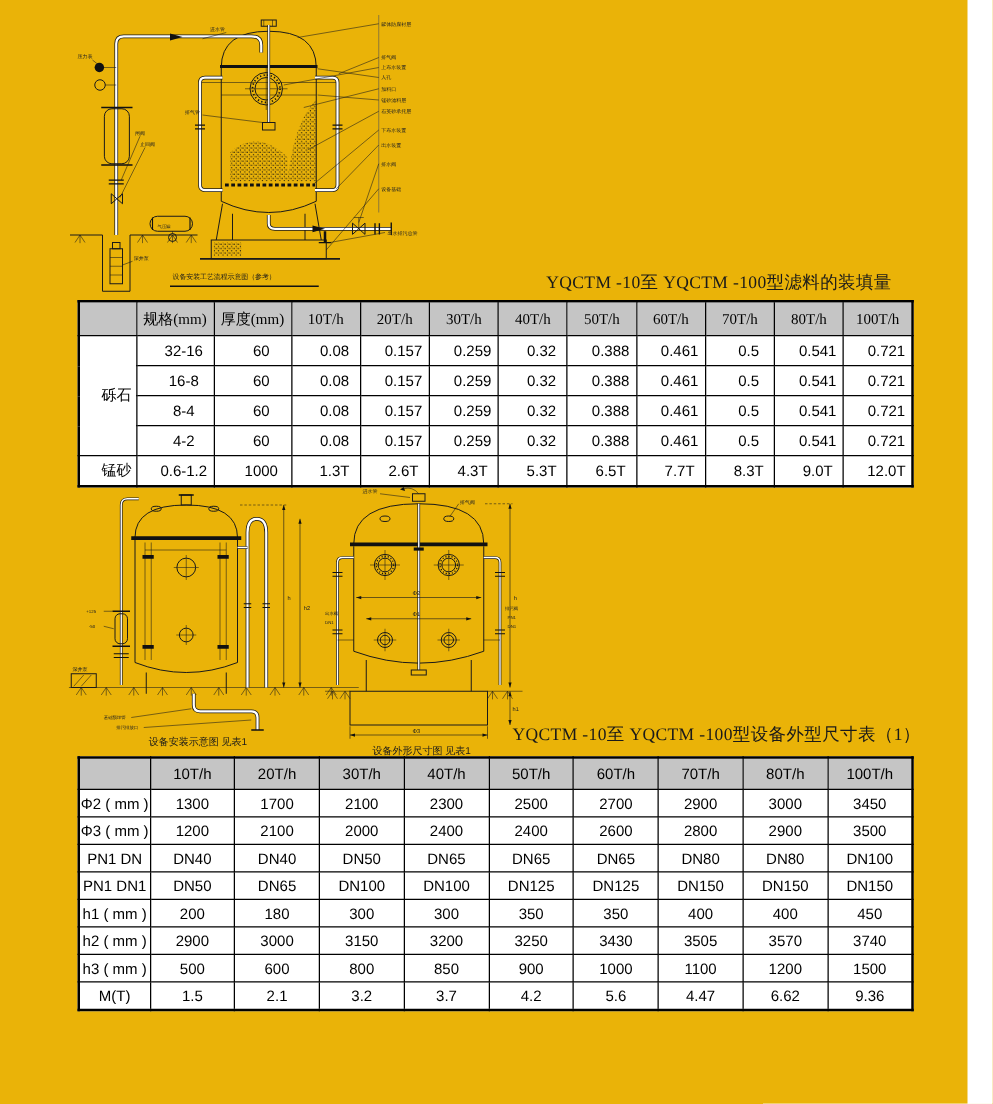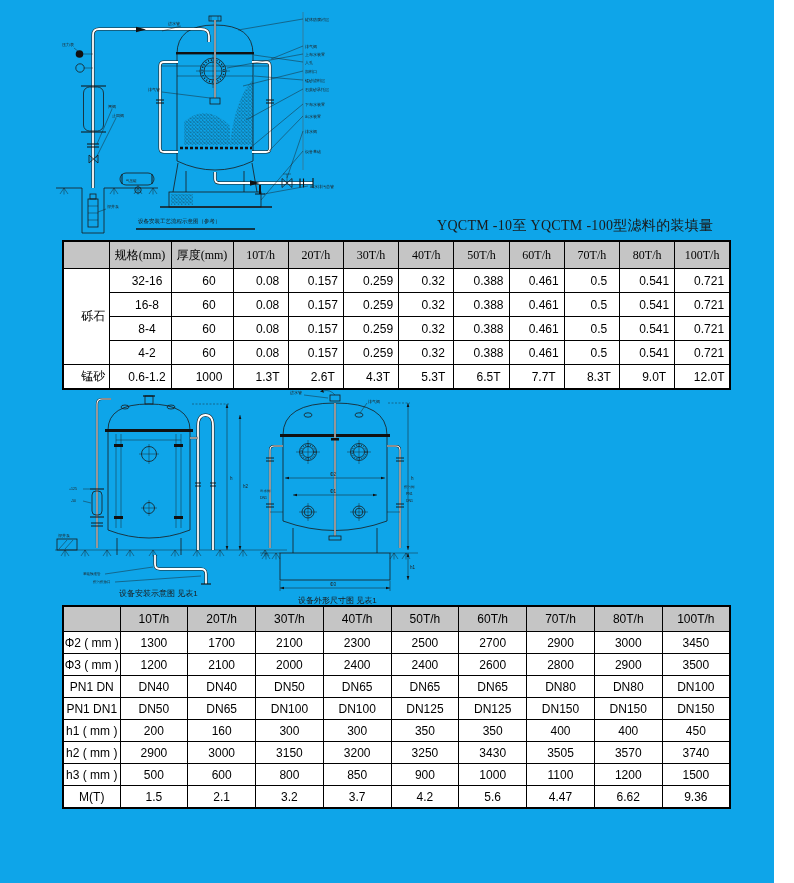--- a/index.html
+++ b/index.html
@@ -1,16 +1,16 @@
 <!DOCTYPE html>
 <html><head>
 <meta charset="utf-8">
 <style>
   html,body{margin:0;padding:0;background:#fff;}
-  .page{position:relative;width:774px;height:883px;background:#0ea5e9;
+  .page{position:relative;width:774px;height:883px;background:#eab308;
         font-family:"Liberation Sans",sans-serif;color:#111;overflow:hidden;}
   .abs{position:absolute;}
   .title{font-family:"Liberation Serif",serif;font-size:14px;color:#1a1a1a;
          white-space:nowrap;letter-spacing:0.3px;}
   
   table.dtable{border-collapse:collapse;table-layout:fixed;width:669px;
                border:2px solid #000;background:#fff;}
   table.dtable th,table.dtable td{border:1px solid #000;font-weight:normal;
                text-align:center;vertical-align:middle;padding:0;
                font-size:12px;color:#000;white-space:nowrap;overflow:hidden;}
@@ -479,20 +479,21 @@
       <path class="dim" d="M20,193 L20,203 M130,193 L130,203"></path>
       <path class="dim" d="M20,200 L130,200"></path>
       <polygon points="24,198.7 20,200 24,201.3" class="solid"></polygon>
       <polygon points="126,198.7 130,200 126,201.3" class="solid"></polygon>
       <text x="70" y="198" class="dimlbl">Φ3</text>
     </g>
 
     <text x="38" y="215" class="cap">设备外形尺寸图 见表1</text>
   </svg>
 
+  <div class="abs title" style="left:410px;top:579px;">YQCTM -10至  YQCTM -100型设备外型尺寸表（1）</div>
 
   <table id="table2" class="dtable abs" style="left:62px;top:605px;">
       <colgroup>
         <col style="width: 57px;">
         <col>
         <col>
         <col>
         <col>
         <col>
         <col>
@@ -559,21 +560,21 @@
           <td>DN100</td>
           <td>DN125</td>
           <td>DN125</td>
           <td>DN150</td>
           <td>DN150</td>
           <td>DN150</td>
         </tr>
         <tr>
           <th>h1 ( mm )</th>
           <td>200</td>
-          <td>160</td>
+          <td>180</td>
           <td>300</td>
           <td>300</td>
           <td>350</td>
           <td>350</td>
           <td>400</td>
           <td>400</td>
           <td>450</td>
         </tr>
         <tr>
           <th>h2 ( mm )</th>

